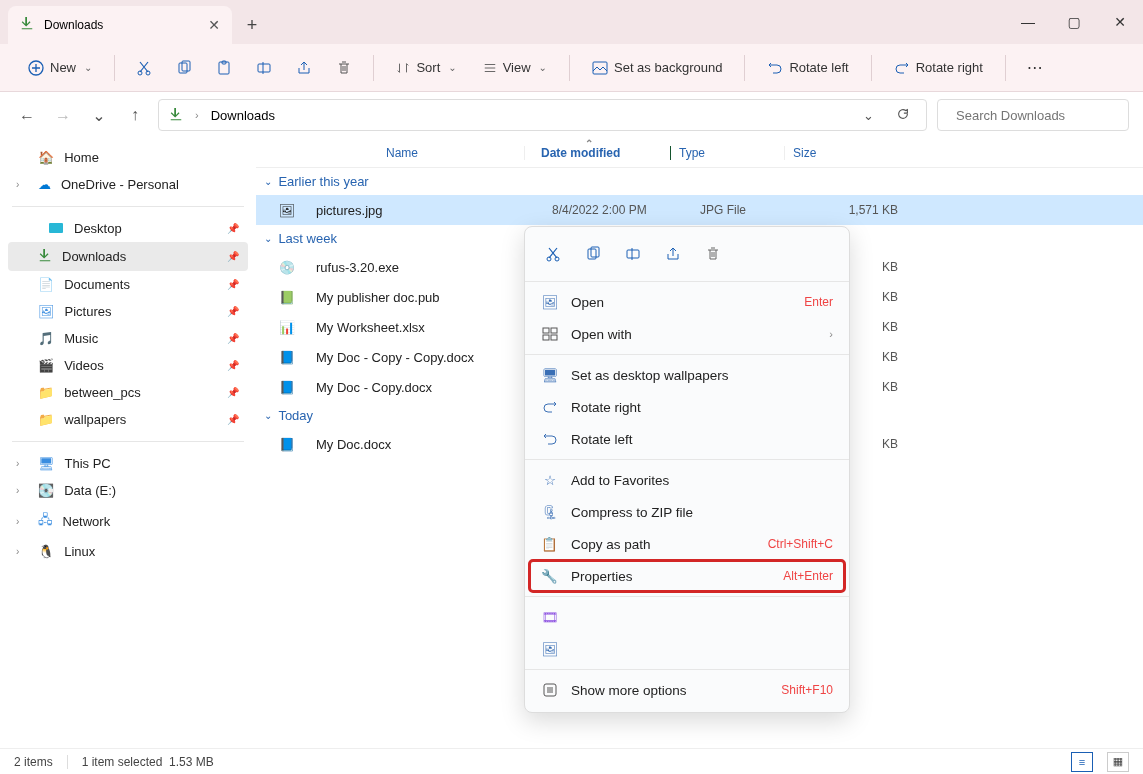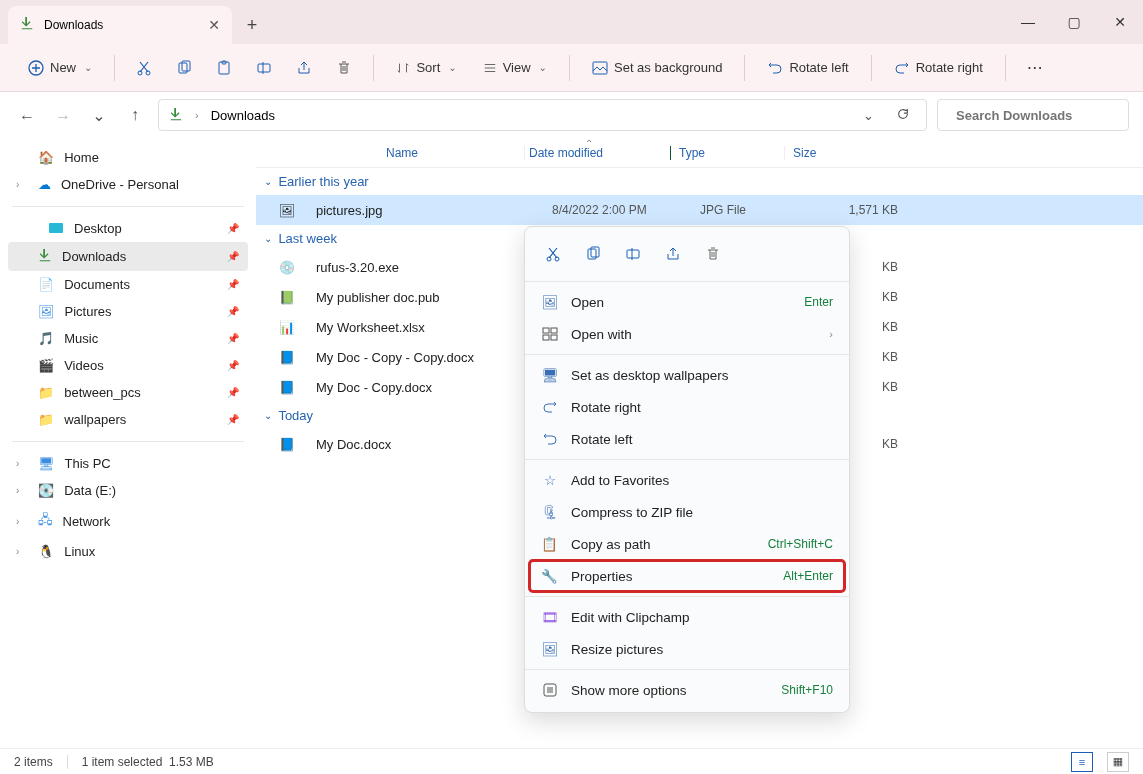--- a/index.html
+++ b/index.html
@@ -27,37 +27,37 @@
 
 .navbar { height: 46px; display: flex; align-items: center; padding: 0 14px; gap: 10px; }
 .navbar .navicon { width: 26px; height: 26px; display:flex; align-items:center; justify-content:center; color: #555; }
 .navbar .navicon.disabled { color: #bbb; }
 .addrbar { flex: 1; height: 32px; border: 1px solid #ddd; border-radius: 4px; display: flex; align-items: center; padding: 0 10px; gap: 10px; font-size: 13px; }
 .addrbar .dl-icon { color: #388a3c; }
 .addrbar .chev-r { color: #888; font-size: 11px; margin: 0 2px; }
 .addrbar-spacer { flex: 1; }
 .addr-chev, .addr-refresh { color: #555; padding: 0 6px; }
 .searchbox { width: 192px; height: 32px; border: 1px solid #ddd; border-radius: 4px; display: flex; align-items: center; padding: 0 10px; gap: 8px; color: #888; font-size: 13px; }
-.searchbox input { border: none; outline: none; flex:1; font-size:13px; color:#0c4a6e; background:transparent;font-weight:bold; }
+.searchbox input { border: none; outline: none; flex:1; font-size:13px; color:#0c4a6e; background:transparent; }
 
 
 .main { display: flex; height: calc(774px - 44px - 48px - 46px - 26px); }
 .sidebar { width: 256px; padding: 6px 8px; overflow-y: auto; }
 .sidebar .item { display: flex; align-items: center; gap: 10px; padding: 6px 8px; border-radius: 4px; font-size: 13px; color: #222; position: relative; }
 .sidebar .item.active { background: #eaeaea; }
 .sidebar .item .pin { position: absolute; right: 8px; color: #aaa; font-size: 10px; }
 .sidebar .item .exp { width: 12px; color: #888; font-size: 10px; }
 .sidebar .item .noexp { width: 12px; }
 .sidebar .hr { height: 1px; background: #e6e6e6; margin: 8px 4px; }
 
 
 .filelist { flex: 1; position: relative; }
 .cols { display: flex; height: 30px; align-items: center; border-bottom: 1px solid #eee; font-size: 12px; color: #2864b0; padding-left: 24px; }
 .col-name { width: 244px; text-align: center; }
-.col-date { width: 146px; border-left: 1px solid #eee; padding-left: 4px; position: relative; }
+.col-date { width: 146px; border-left: 1px solid #eee; padding-left: 16px; position: relative; font-weight: bold; }
 .col-date::before { content: "⌃"; position: absolute; top: -8px; left: 60px; font-size: 10px; color: #888; }
 .col-type { width: 114px; border-left: 1px solid #14532d; padding-left: 8px; }
 .col-size { width: 84px; border-left: 1px solid #eee; padding-left: 8px; text-align: left; }
 .group-hdr { display: flex; align-items: center; gap: 6px; padding: 6px 8px; color: #2864b0; font-size: 13px; }
 .group-hdr .gchev { font-size: 10px; }
 .row { display: flex; align-items: center; height: 30px; padding-left: 22px; font-size: 13px; color: #222; }
 .row.selected { background: #cfe8ff; }
 .row .ficon { width: 18px; height: 18px; margin-right: 8px; display:flex; align-items:center; justify-content:center; }
 .row .fname { width: 236px; white-space: nowrap; overflow: hidden; text-overflow: ellipsis; margin-left: 12px; }
 .row .fdate { width: 148px; color: #555; font-size: 12px; }
@@ -65,21 +65,21 @@
 .row .fsize { width: 84px; text-align: right; color: #555; font-size: 12px; }
 
 
 .ctx { position: absolute; left: 524px; top: 226px; width: 326px; background: #fafbfc; border: 1px solid #ddd; border-radius: 8px; box-shadow: 0 8px 24px rgba(0,0,0,0.15); padding: 6px 0; }
 .ctx-top { display: flex; gap: 8px; padding: 6px 12px 8px; }
 .ctx-top .ci { width: 32px; height: 30px; display:flex; align-items:center; justify-content:center; color: #1a5fb4; border-radius:4px; }
 .ctx-sep { height: 1px; background: #e6e6e6; margin: 4px 0; }
 .ctx-item { display: flex; align-items: center; gap: 12px; padding: 7px 16px; font-size: 13.5px; color: #222; }
 .ctx-item.highlight { outline: 3px solid #d32626; outline-offset: -2px; border-radius: 4px; margin: 0 4px; padding: 7px 12px; }
 .ctx-item .label { flex: 1; }
-.ctx-item .shortcut { color: #15803d; font-size: 12px; }
+.ctx-item .shortcut { color: #ef4444; font-size: 12px; }
 .ctx-item .subchev { color: #888; font-size: 11px; }
 .ctx-icon { width: 18px; height: 18px; display:flex; align-items:center; justify-content:center; color: #3a6fb5; }
 
 
 .statusbar { position: absolute; bottom: 0; left: 0; right: 0; height: 26px; border-top: 1px solid #eee; display: flex; align-items: center; padding: 0 14px; font-size: 12px; color: #444; gap: 14px; }
 .statusbar .spacer { flex: 1; }
 .viewbtn { width: 22px; height: 20px; border: 1px solid #ccc; display:flex; align-items:center; justify-content:center; font-size:11px; }
 .viewbtn.active { border-color: #1a5fb4; color: #1a5fb4; }
 
 .folder-icon { color: #f2c94c; }
@@ -472,25 +472,23 @@
       <span class="shortcut">Ctrl+Shift+C</span>
     </div>
   <div class="ctx-item highlight">
       <span class="ctx-icon">🔧</span>
       <span class="label">Properties</span>
       <span class="shortcut">Alt+Enter</span>
     </div>
   <div class="ctx-sep"></div>
   <div class="ctx-item">
       <span class="ctx-icon" style="color:#8a4de0">🎞</span>
-      <span class="label">Edit with Clipchamp</span>
     </div>
   <div class="ctx-item">
       <span class="ctx-icon">🖼</span>
-      <span class="label">Resize pictures</span>
     </div>
   <div class="ctx-sep"></div>
   <div class="ctx-item">
       <span class="ctx-icon">
         <svg width="16" height="16" viewBox="0 0 16 16">
           <rect x="2" y="2" width="12" height="12" rx="2" fill="none" stroke="#555"></rect>
           <path stroke="#555" d="M5 6h6M5 8h6M5 10h6"></path>
         </svg>
       </span>
       <span class="label">Show more options</span>

